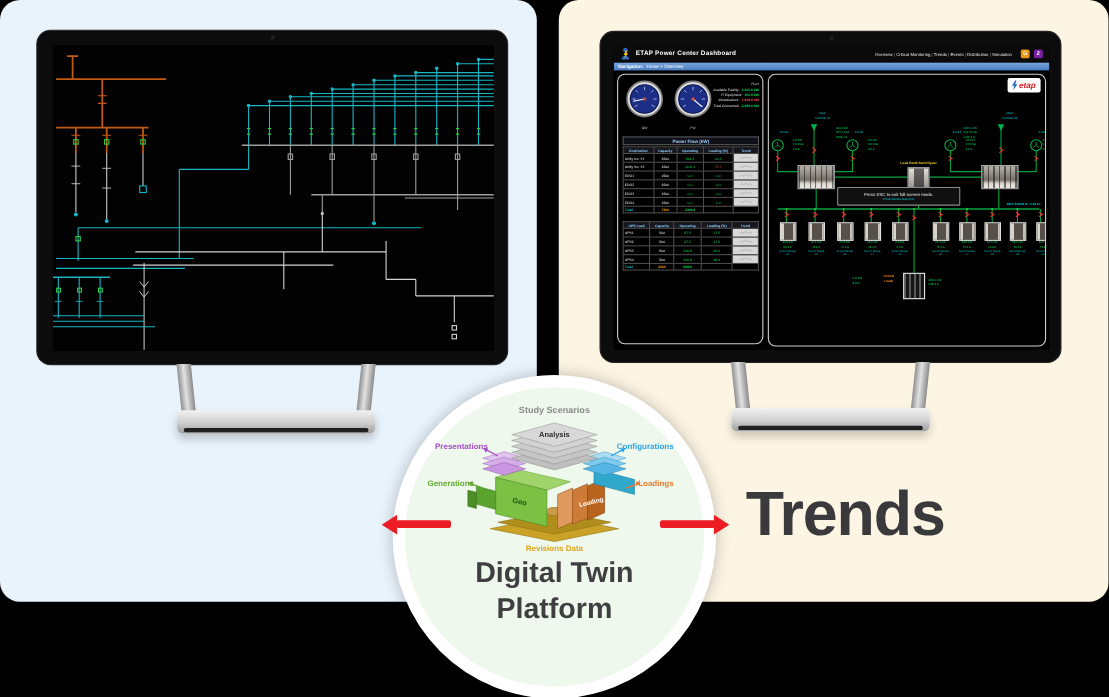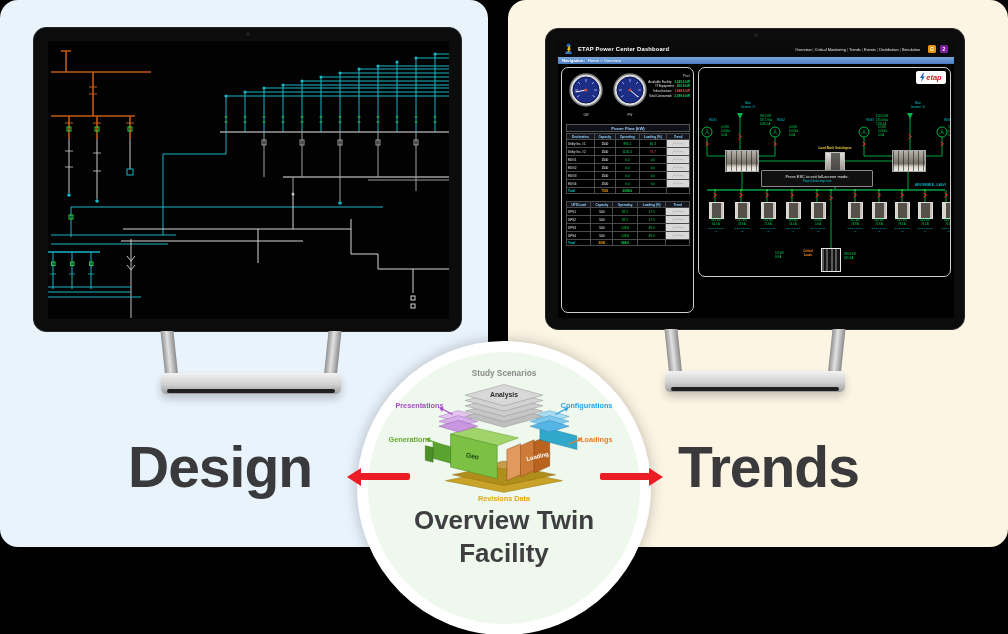--- a/index.html
+++ b/index.html
@@ -92,21 +92,21 @@
   .db-table .c-op, .db-table .c-ld { color:#00dd55; }
   .pf-table tbody tr:nth-child(2) .c-ld { color:#ff5050; }
   .db-table tfoot td { font-weight:bold; }
   .db-table tfoot td:first-child { color:#00c8d2; }
   .db-table tfoot .c-cap { color:#ffa200; }
   .db-table tfoot .c-op { color:#00dd55; }
   .spark-svg { width:14px; height:5px; }
   .spark-svg polyline { fill:none; stroke:#9a9a9a; stroke-width:0.8; }
   .td-trend { background:#d8d8d8; }
 
-  .db-main { position:absolute; left:140px; top:26px; width:253px; height:210px;
+  .db-main { position:absolute; left:140px; top:26px; width:253px; height:248px;
              border:1.5px solid #cfcfcf; border-radius:7px; background:#000; overflow:hidden; }
   .wires { position:absolute; left:0; top:0; width:253px; height:246px; }
   .etap-box { position:absolute; right:4px; top:3px; width:30px; height:13px; background:#fff; border-radius:2px;
               display:flex; align-items:center; justify-content:center; gap:1px; }
   .etap-word { color:#d42027; font-weight:bold; font-style:italic; font-size:7.5px; }
 
   .gen { position:absolute; width:40px; }
   .gen-label { position:absolute; left:-8px; top:0; width:28px; text-align:center; font-size:2.8px; color:#00c8d2; }
   .gen-vals { position:absolute; left:14px; top:8px; font-size:2.6px; color:#00dd55; line-height:1.45; }
   .inc { position:absolute; width:44px; }
@@ -712,23 +712,22 @@
           <polygon points="206,75 201,73.5 202,78" fill="#e87c2e"></polygon>
       </g>
 
       <text x="38" y="43" text-anchor="middle" font-size="7.5" font-weight="bold" fill="#a74ac8">Presentations</text>
       <text x="210" y="43" text-anchor="middle" font-size="7.5" font-weight="bold" fill="#2aa3e8">Configurations</text>
       <text x="28" y="78" text-anchor="middle" font-size="7.5" font-weight="bold" fill="#64a832">Generations</text>
       <text x="220" y="78" text-anchor="middle" font-size="7.5" font-weight="bold" fill="#e87c2e">Loadings</text>
       <text x="125" y="139" text-anchor="middle" font-size="7.5" font-weight="bold" fill="#e0a418">Revisions Data</text>
     </svg>
     <div class="platform-title">
-      <div>Overview Twin</div>
-      <div>Facility</div>
+      <div>Digital Twin</div>
+      <div>Platform</div>
     </div>
   </div>
 
-  <div class="big-label lbl-design">Design</div>
   <div class="big-label lbl-operate">Trends</div>
   <div class="arrow arrow-left"></div>
   <div class="arrow arrow-right"></div>
 
 </div>
 
 </body></html>

